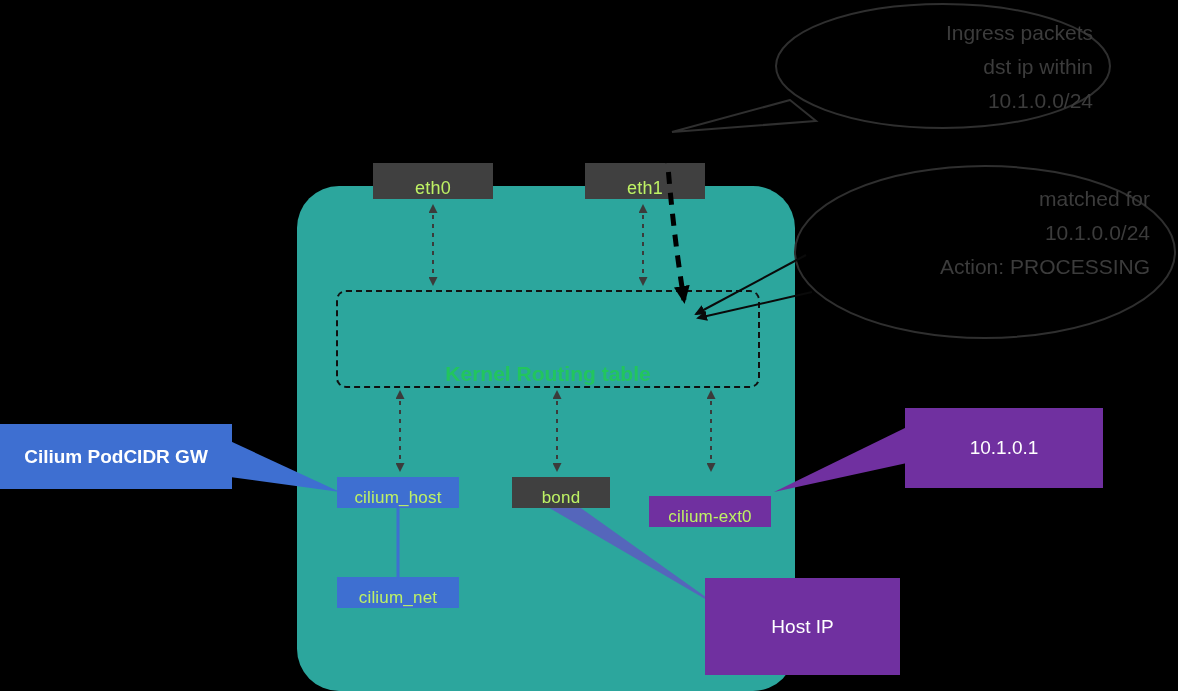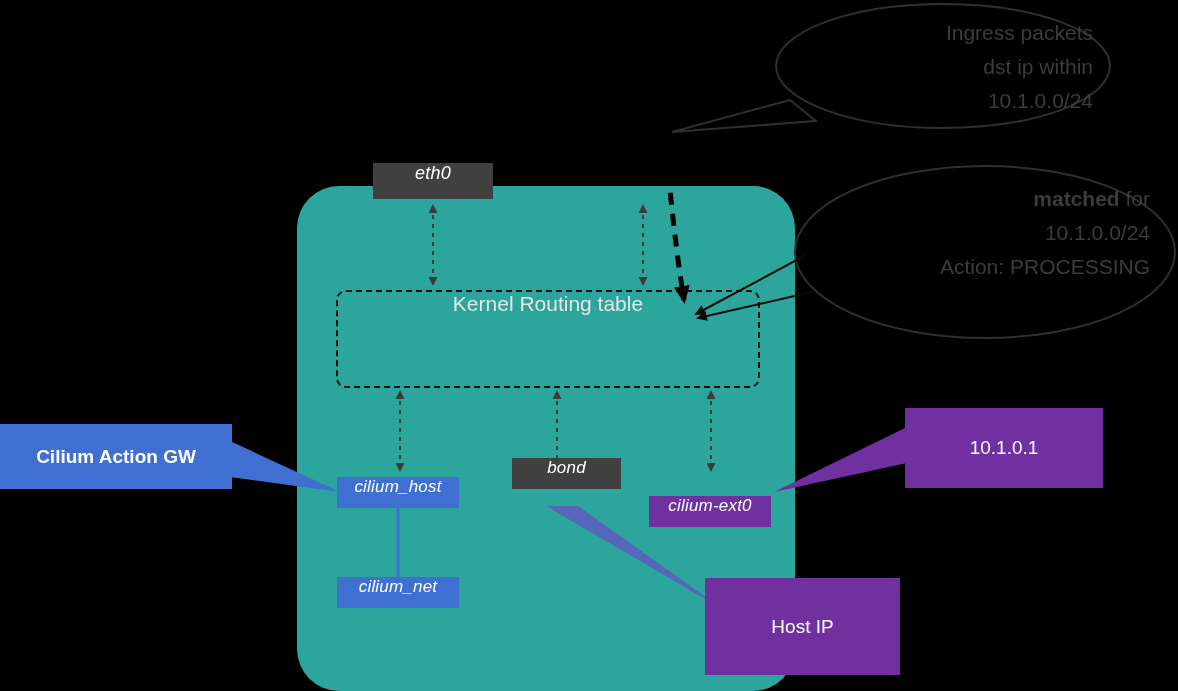--- a/index.html
+++ b/index.html
@@ -6,43 +6,43 @@
   .canvas{
     position:relative;width:1178px;height:691px;background:#000;overflow:hidden;
     font-family:"Liberation Sans","DejaVu Sans",sans-serif;
   }
   .host-node{
     position:absolute;left:297px;top:186px;width:498px;height:505px;
     background:#2CA69D;border-radius:42px;
   }
   svg.layer{position:absolute;left:0;top:0;pointer-events:none;}
   .box{
-    position:absolute;display:flex;align-items:flex-start;justify-content:center;
-    color:#ffffff;font-size:17px;letter-spacing:.2px;font-style:italic;
+    position:absolute;display:flex;align-items:flex-end;justify-content:center;
+    color:#bef264;font-size:17px;letter-spacing:.2px;
   }
   .box.dark{background:#404040;}
   .box.blue{background:#3E6FD1;}
   .box.purple{background:#7030A0;}
   .eth{width:120px;height:36px;font-size:18px;}
   .dev{width:122px;height:31px;}
   .routing{
     position:absolute;left:336px;top:290px;width:420px;height:94px;
     border:2.5px dashed #111;border-radius:10px;
-    display:flex;align-items:flex-start;justify-content:center;
-    color:#e5e5e5;font-size:21px;
+    display:flex;align-items:flex-end;justify-content:center;
+    color:#22c55e;font-size:21px;font-weight:bold;
   }
   .callout{
     position:absolute;display:flex;flex-direction:row;align-items:center;justify-content:center;
     color:#fff;font-size:19px;text-align:center;
   }
   .bubble-text{
     position:absolute;text-align:right;color:#3c3c3c;
     font-size:21px;line-height:34px;
   }
-  .b{font-weight:bold;margin-left:37px;}
+  .b{font-weight:normal;margin-left:37px;}
 </style>
 </head>
 <body>
 
 <div class="canvas">
 
   <div class="host-node"></div>
 
   <svg class="layer" width="1178" height="691" viewBox="0 0 1178 691">
     <defs>
@@ -73,40 +73,43 @@
     <path d="M398,508 L398,586" stroke="#3E6FD1" stroke-width="3" fill="none"></path>
 
     <polygon points="230,441 230,477 340,492" fill="#3E6FD1"></polygon>
     <polygon points="907,427 907,463 774,492" fill="#7030A0"></polygon>
     <polygon points="546,506 578,506 724,610" fill="#5566BB"></polygon>
   </svg>
 
   <div class="box dark eth" style="left:373px;top:163px;">
     <span>eth0</span>
   </div>
+  <div class="box dark eth" style="left:585px;top:163px;">
+    <span>eth1</span>
+  </div>
 
   <div class="routing">
     <span>Kernel Routing table</span>
   </div>
 
   <div class="box blue dev" style="left:337px;top:477px;">
     <span>cilium_host</span>
   </div>
-  <div class="box dark" style="left:512px;top:458px;width:109px;height:31px;">
+  <div class="box dark" style="left:512px;top:477px;width:98px;height:31px;">
     <span>bond</span>
   </div>
   <div class="box purple dev" style="left:649px;top:496px;">
     <span>cilium-ext0</span>
   </div>
   <div class="box blue dev" style="left:337px;top:560px;margin-top:17px;">
     <span>cilium_net</span>
   </div>
 
   <div class="callout" style="left:0;top:424px;width:232px;height:65px;background:#3E6FD1;font-weight:bold;">
-    <span>Cilium Action GW</span>
+    <span>Cilium PodCIDR GW</span>
   </div>
   <div class="callout" style="left:905px;top:408px;width:198px;height:80px;background:#7030A0;line-height:28px;">
     <span>10.1.0.1</span>
   </div>
   <div class="callout" style="left:705px;top:578px;width:195px;height:97px;background:#7030A0;">
     <span>Host IP</span>
   </div>
 
   <div class="bubble-text" style="left:793px;top:16px;width:300px;">
     <div>Ingress packets</div>

